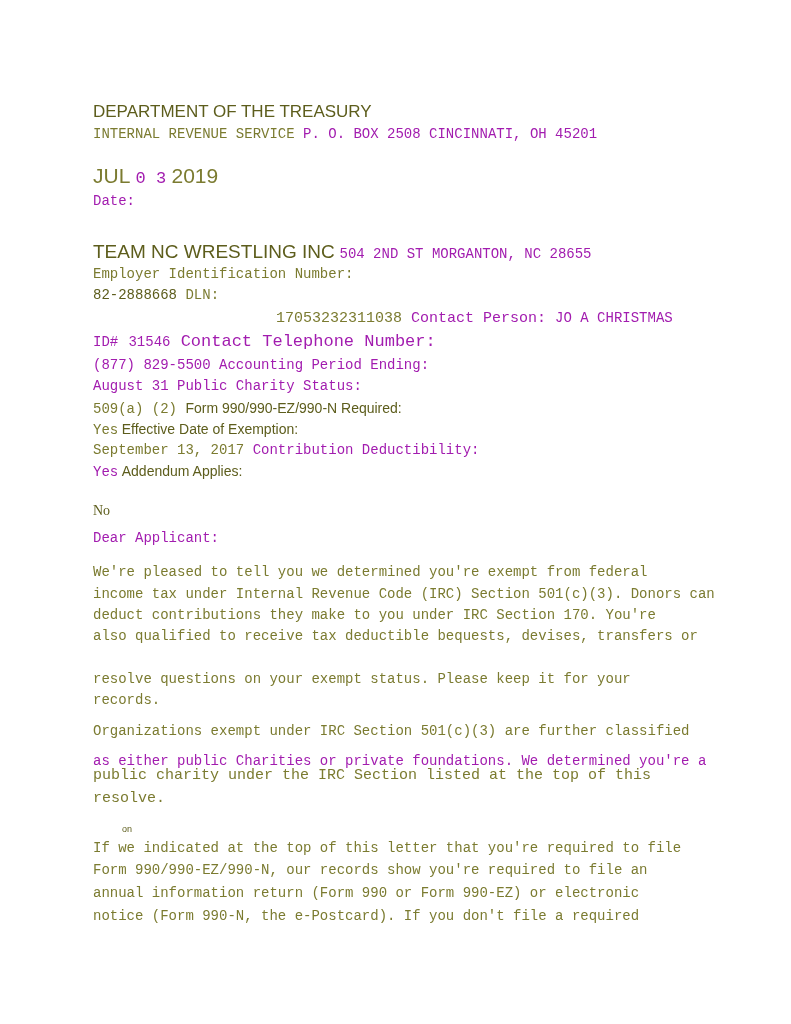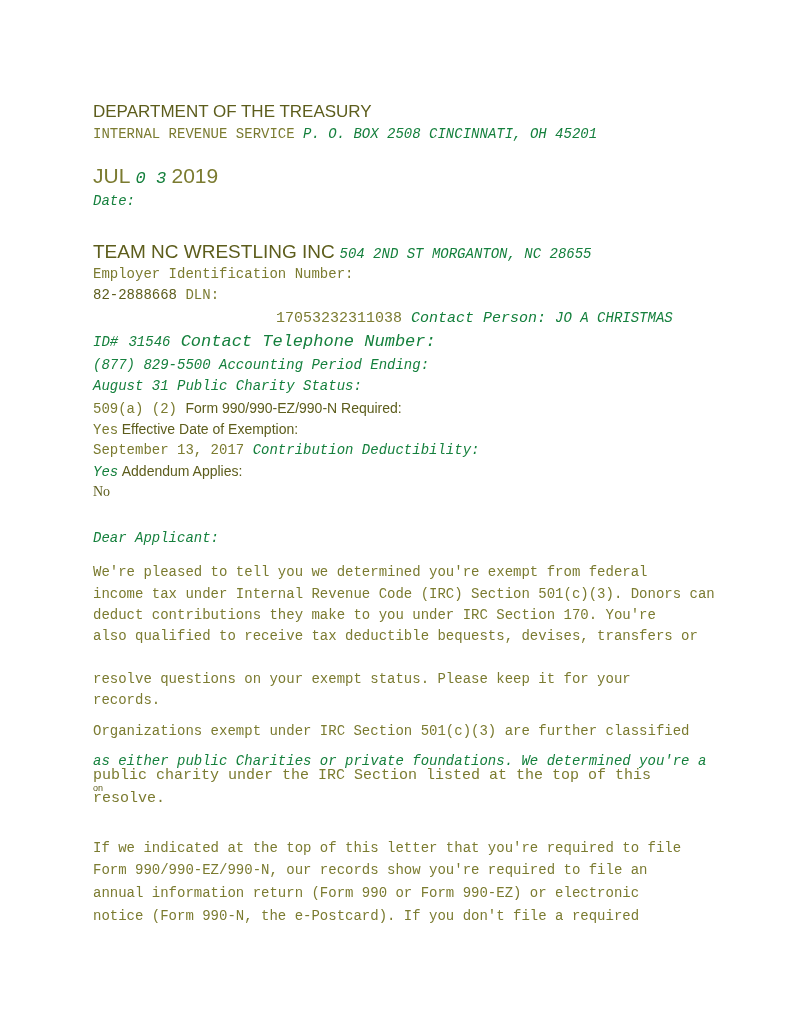--- a/index.html
+++ b/index.html
@@ -4,21 +4,21 @@
 <style>
   html, body { margin: 0; padding: 0; background: #ffffff; }
   body { width: 791px; height: 1024px; position: relative; overflow: hidden; }
   .page { position: absolute; left: 0; top: 0; width: 791px; height: 908px; background: #fff; }
   .ln { position: absolute; left: 93px; white-space: nowrap; color: #8a8a3c; }
   .mono { font-family: "Liberation Mono", "DejaVu Sans Mono", monospace; }
   .sans { font-family: "Liberation Sans", "DejaVu Sans", sans-serif; }
   .serif { font-family: "Liberation Serif", "DejaVu Serif", serif; }
   .dk { color: #5d5d1c; }
   .md { color: #7b7b30; }
-  .lt { color: #15803d; font-style: italic; }
+  .lt { color: #a21caf; }
   .s14 { font-size: 14px; }
   .s15 { font-size: 15px; }
   .s17 { font-size: 17px; }
   .s19 { font-size: 19px; }
   .s21 { font-size: 21px; }
 </style>
 </head>
 <body>
 
 <div class="page">
@@ -75,35 +75,35 @@
     <span class="sans dk">Effective Date of Exemption:</span>
   </div>
   <div class="ln mono s14" style="top:442px;">
     <span class="md">September 13, 2017</span>
     <span class="lt">Contribution Deductibility:</span>
   </div>
   <div class="ln s14" style="top:463px;">
     <span class="mono lt">Yes</span>
     <span class="sans dk">Addendum Applies:</span>
   </div>
-  <div class="ln serif s14 dk" style="top:484px;">No</div>
+  <div class="ln serif s14 dk" style="top:503px;">No</div>
 
   <div class="ln mono s14 lt" style="top:530px;">Dear Applicant:</div>
 
   <div class="ln mono s14 md" style="top:564px;">We're pleased to tell you we determined you're exempt from federal</div>
   <div class="ln mono s14 md" style="top:586px;">income tax under Internal Revenue Code (IRC) Section 501(c)(3). Donors can</div>
   <div class="ln mono s14 md" style="top:607px;">deduct contributions they make to you under IRC Section 170. You're</div>
   <div class="ln mono s14 md" style="top:628px;">also qualified to receive tax deductible bequests, devises, transfers or</div>
   <div class="ln mono s14 md" style="top:671px;">resolve questions on your exempt status. Please keep it for your</div>
   <div class="ln mono s14 md" style="top:692px;">records.</div>
 
   <div class="ln mono s14 md" style="top:723px;">Organizations exempt under IRC Section 501(c)(3) are further classified</div>
   <div class="ln mono s14 lt" style="top:745px;margin-top:8px;">as either public Charities or private foundations. We determined you're a</div>
   <div class="ln mono s15 md" style="top:767px;">public charity under the IRC Section listed at the top of this</div>
   <div class="ln mono s15 md" style="top:790px;">resolve.</div>
-  <div class="ln sans dk" style="top:783px; font-size:9px;">on</div>
+  <div class="ln sans dk" style="top:824px; font-size:9px;margin-left:29px;">on</div>
 
   <div class="ln mono s14 md" style="top:840px;">If we indicated at the top of this letter that you're required to file</div>
   <div class="ln mono s14 md" style="top:862px;">Form 990/990-EZ/990-N, our records show you're required to file an</div>
   <div class="ln mono s14 md" style="top:885px;">annual information return (Form 990 or Form 990-EZ) or electronic</div>
   <div class="ln mono s14 md" style="top:908px;">notice (Form 990-N, the e-Postcard). If you don't file a required</div>
 
 </div>
 
 </body></html>

